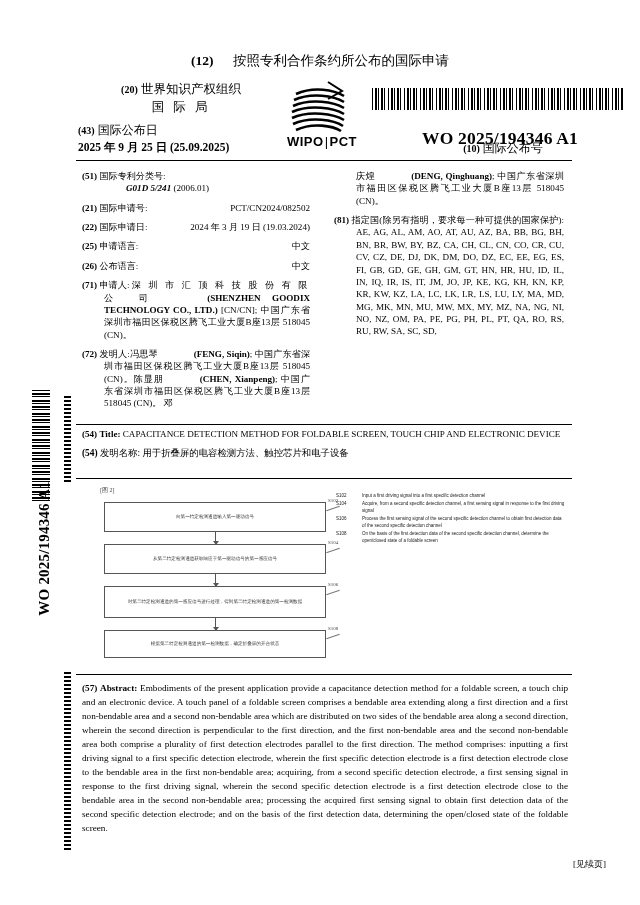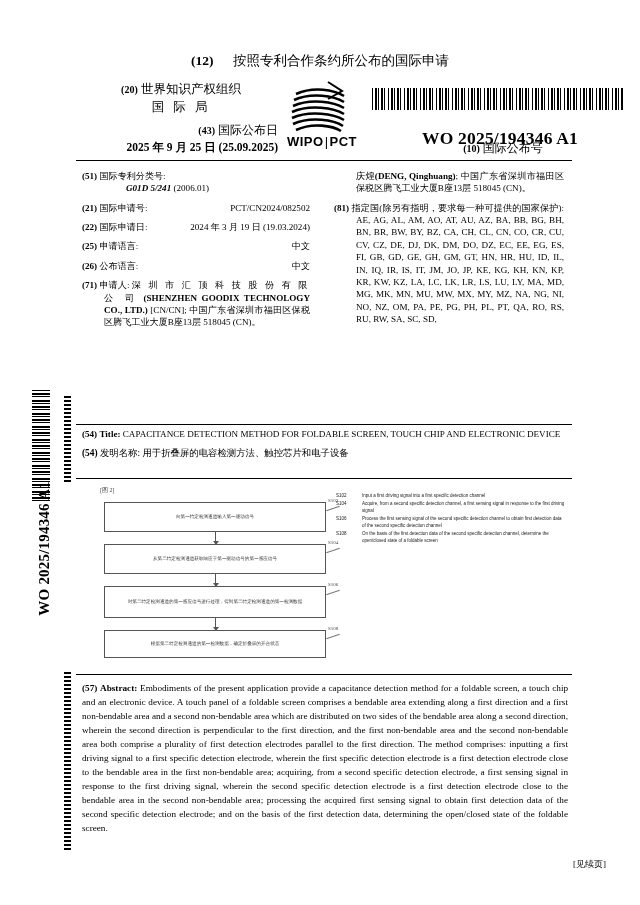--- a/index.html
+++ b/index.html
@@ -87,21 +87,21 @@
     line-height: 1.45;
   }
   .hdr-19 .l1 { white-space: nowrap; }
   .hdr-19 .l2 { letter-spacing: 3px; }
 
   .hdr-43 {
     position: absolute;
     left: 78px;
     top: 122px;
     width: 200px;
-    text-align: right;
+    text-align: left;
     font-size: 12px;
     line-height: 1.45;
   }
   .hdr-43 .date { font-weight: bold; white-space: nowrap; font-size: 11.5px;}
 
   
   .wipo-logo {
     position: absolute;
     left: 282px;
     top: 80px;
@@ -190,21 +190,21 @@
   .fld .code {
     font-weight: bold;
     font-size: 9.1px;
   }
   .hang {
     padding-left: 22px;
     text-indent: -22px;
   }
   .just { text-align: justify; }
   .ital-b { font-style: italic; font-weight: bold; }
-  .en-b { font-weight: bold; }
+  .en-b { font-weight: bold; padding-left: 36px; }
   .row-split {
     display: flex;
     justify-content: space-between;
     align-items: baseline;
   }
   .spread { letter-spacing: 2.6px; }
   .nowrap { white-space: nowrap; }
 
   
   .title-block {
@@ -440,20 +440,24 @@
         </div>
       </div>
 
       <div class="fld hang just">
         <span class="code">(71)</span>
         <span>申请人:</span>
         <span class="spread">深 圳 市 汇 顶 科 技 股 份 有 限 公 司</span>
         <span class="en-b">(SHENZHEN GOODIX TECHNOLOGY CO., LTD.)</span><span> [CN/CN]; 中国广东省深圳市福田区保税区腾飞工业大厦B座13层 518045 (CN)。</span>
       </div>
 
+      <div class="fld hang just">
+        <span class="code">(72)</span>
+        <span>发明人:</span><span>冯思琴</span><span class="en-b">(FENG, Siqin)</span><span>; 中国广东省深圳市福田区保税区腾飞工业大厦B座13层 518045 (CN)。</span><span>陈显朋</span><span class="en-b">(CHEN, Xianpeng)</span><span>; 中国广东省深圳市福田区保税区腾飞工业大厦B座13层 518045 (CN)。 邓</span>
+      </div>
 
     </div>
 
     <div class="col-right">
 
       <div class="fld just" style="padding-left:22px;">
         <span>庆煌</span><span class="en-b">(DENG, Qinghuang)</span><span>; 中国广东省深圳市福田区保税区腾飞工业大厦B座13层 518045 (CN)。</span>
       </div>
 
 

